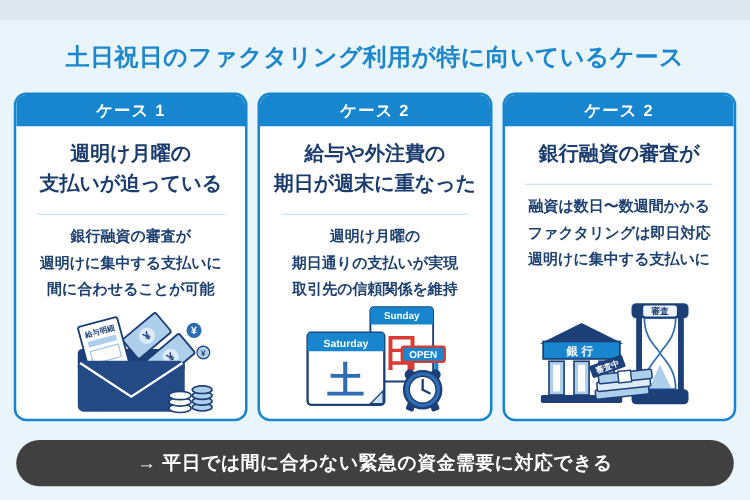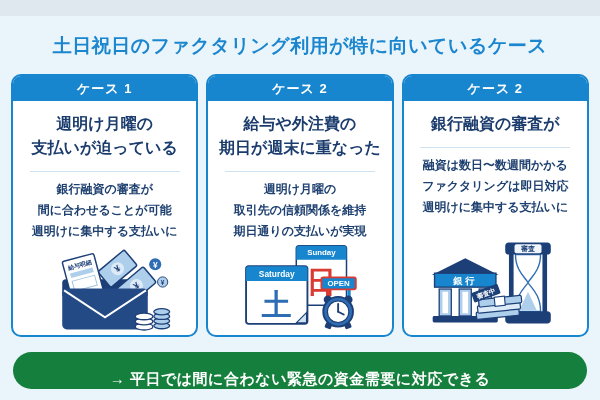--- a/index.html
+++ b/index.html
@@ -40,21 +40,21 @@
     font-weight:bold; line-height:21px;
   }
   .card-body span { display:block; }
   .illu {
     margin-top:auto; display:flex; justify-content:center; align-items:flex-end;
     padding-bottom:6px;
   }
   .illu svg { width:152px; height:93px; display:block; }
   .footer-pill {
     margin:15px 13px 0; height:37px; border-radius:19px;
-    background:#15803d; display:flex; align-items:flex-end; justify-content:center;
+    background:#404040; display:flex; align-items:center; justify-content:center;
   }
   .footer-pill span {
     color:#ffffff; font-size:15px; font-weight:bold; letter-spacing:.5px;
   }
   svg text { font-family:"Liberation Sans","DejaVu Sans",sans-serif; }
 </style>
 </head>
 <body>
 
 <div class="page">
@@ -65,22 +65,22 @@
 
     <section class="card">
       <header class="card-badge">ケース 1</header>
       <h2 class="card-heading">
         <span>週明け月曜の</span>
         <span>支払いが迫っている</span>
       </h2>
       <hr class="divider">
       <p class="card-body">
         <span>銀行融資の審査が</span>
+        <span>週明けに集中する支払いに</span>
         <span>間に合わせることが可能</span>
-        <span>週明けに集中する支払いに</span>
       </p>
       <div class="illu">
         <svg viewBox="0 0 160 100" aria-hidden="true">
 
           <rect x="34" y="40" width="92" height="20" rx="4" fill="#1d3f77"></rect>
 
           <g>
             <circle cx="134" cy="24" r="6.5" fill="#2e6db4"></circle>
             <text x="134" y="27.5" font-size="9" font-weight="bold" fill="#ffffff" text-anchor="middle">¥</text>
             <circle cx="142" cy="43" r="5.5" fill="#aecfeb" stroke="#1d3f77"></circle>
@@ -132,22 +132,22 @@
 
     <section class="card">
       <header class="card-badge">ケース 2</header>
       <h2 class="card-heading">
         <span>給与や外注費の</span>
         <span>期日が週末に重なった</span>
       </h2>
       <hr class="divider">
       <p class="card-body">
         <span>週明け月曜の</span>
+        <span>期日通りの支払いが実現</span>
         <span>取引先の信頼関係を維持</span>
-        <span>期日通りの支払いが実現</span>
       </p>
       <div class="illu">
         <svg viewBox="0 0 160 100" aria-hidden="true">
 
           <g>
             <rect x="76" y="4" width="54" height="64" rx="3" fill="#ffffff" stroke="#1d3f77" stroke-width="1.6"></rect>
             <path d="M76 7 a3 3 0 0 1 3 -3 h48 a3 3 0 0 1 3 3 v12 h-54 Z" fill="#1786ce"></path>
             <text x="103" y="14.5" font-size="8.5" font-weight="bold" fill="#ffffff" text-anchor="middle">Sunday</text>
             <text x="103" y="54" font-size="32" font-weight="bold" fill="#d93a32" text-anchor="middle">日</text>
           </g>

